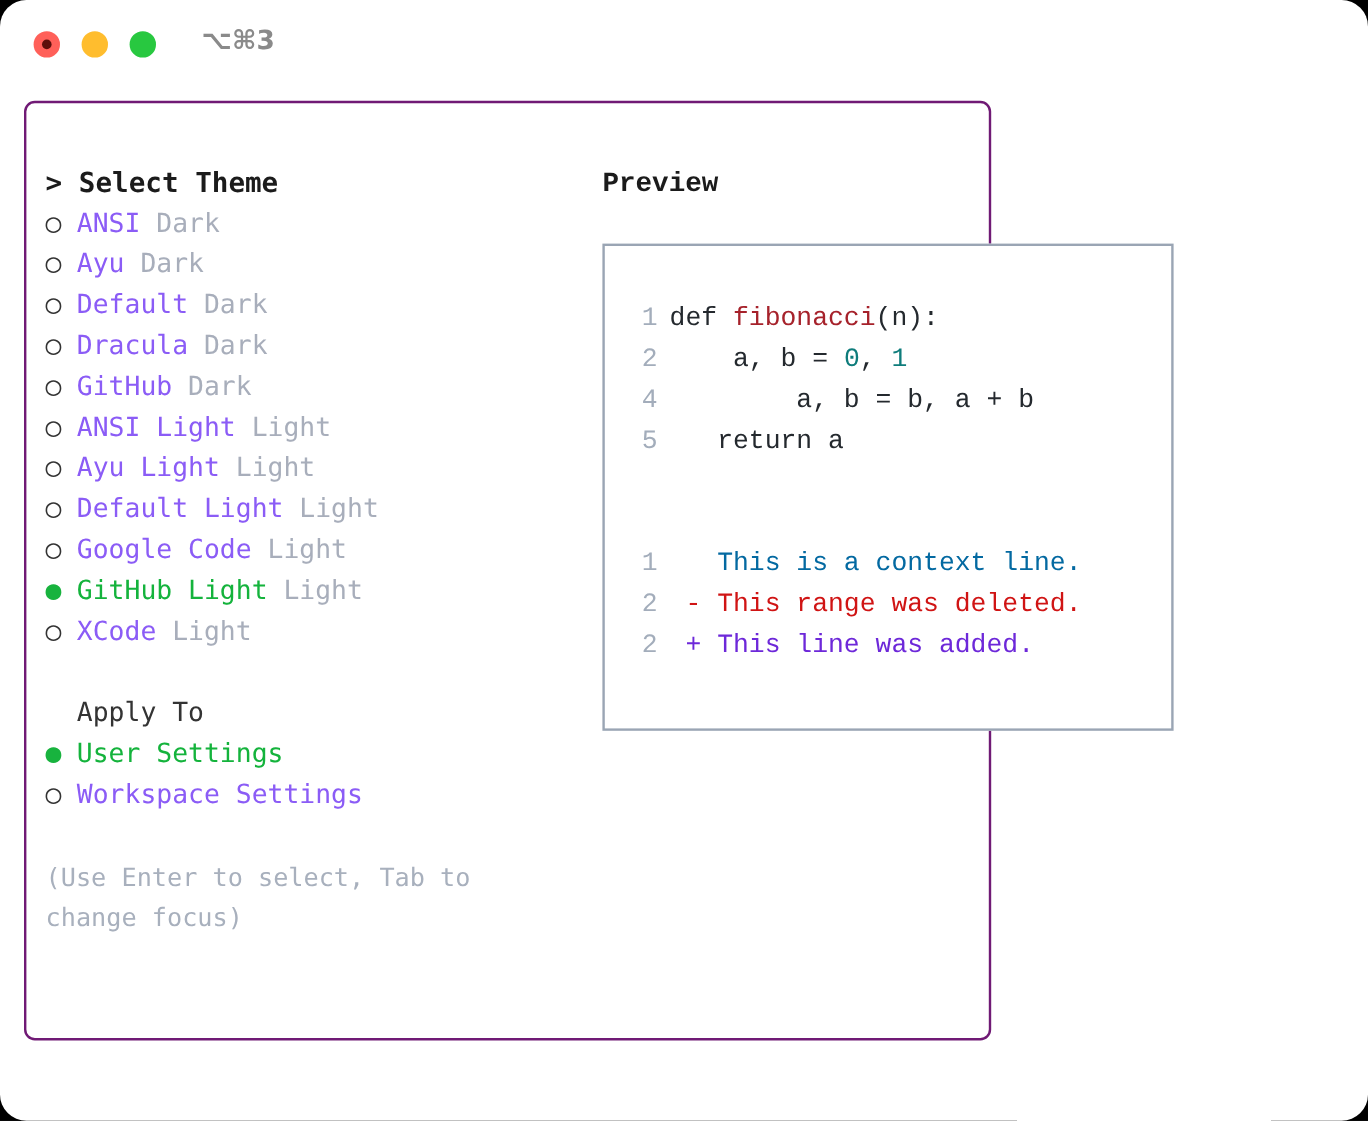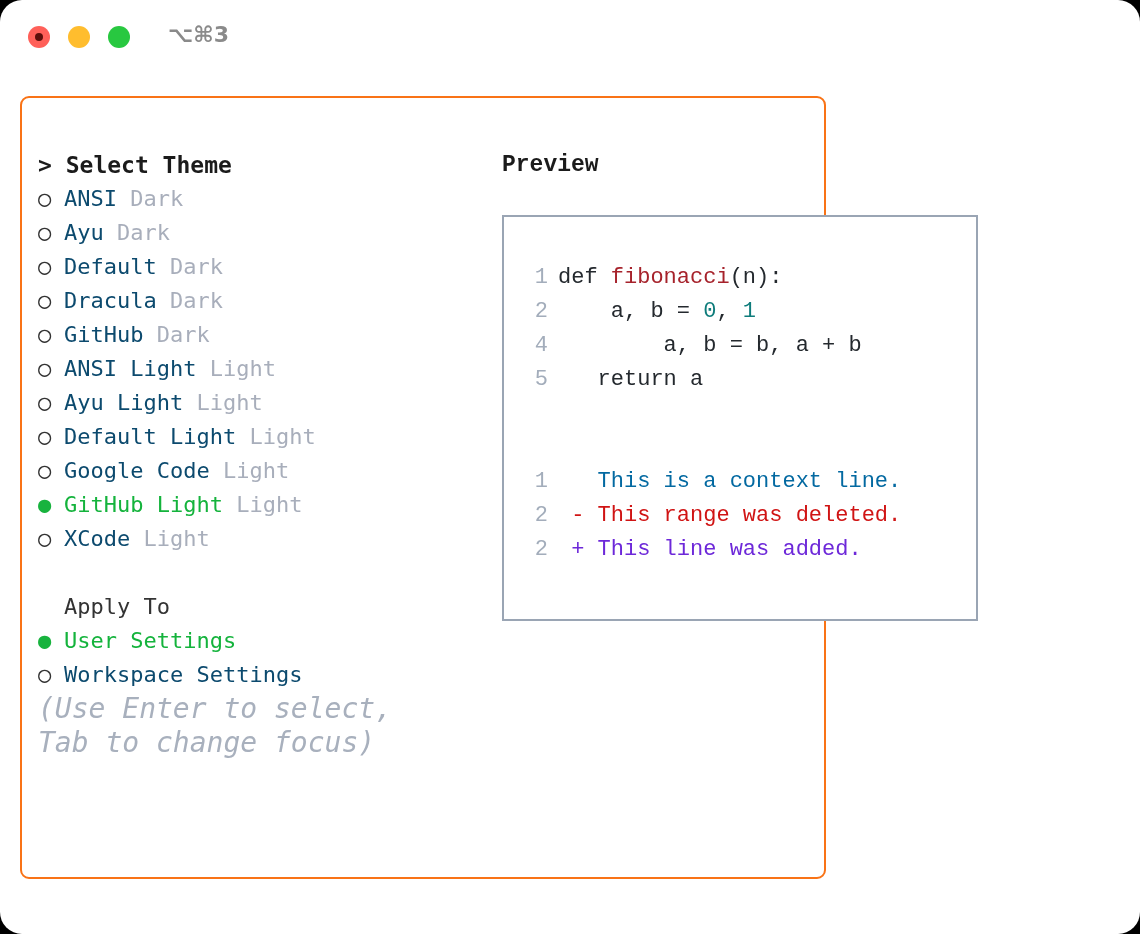--- a/index.html
+++ b/index.html
@@ -61,23 +61,23 @@
     font-size: 22px;
     font-weight: bold;
     color: #8a8a8a;
     letter-spacing: 0px;
     font-family: "DejaVu Sans", "Liberation Sans", sans-serif;
   }
 
   
   #window {
     position: absolute;
-    left: 20px; top: 96px;
+    left: 20px; top: 84px;
     width: 806px; height: 783px;
-    border: 2px solid #f97316;
+    border: 2px solid #701a75;
     border-radius: 9px;
     background: #ffffff;
   }
 
   #panes {
     position: absolute;
     left: 0; top: 0;
     width: 100%; height: 100%;
   }
 
@@ -99,41 +99,41 @@
     line-height: 34px;
     color: #333333;
     white-space: pre;
   }
   .bullet {
     display: inline-block;
     width: 26px;
     color: #333333;
   }
   .bullet.sel { color: #18b33e; }
-  .opt-label { color: #0c4a6e; }
+  .opt-label { color: #8b5cf6; }
   .opt-row.selected .opt-label { color: #14b33c; }
   .opt-kind {
     color: #a8aebb;
   }
   .section-gap { height: 34px; }
 
   .group-head {
     font-size: 22px;
     line-height: 34px;
     color: #333333;
     white-space: pre;
     padding-left: 26px;
   }
 
   #hint {
-    font-size: 28px;
+    margin-top: 34px;
+    font-size: 21px;
     line-height: 34px;
     color: #a8b0bd;
     width: 410px;
-    font-style: italic;
   }
 
   
   #right-pane {
     position: absolute;
     left: 480px; top: 50px;
     width: 490px;
     font-family: Liberation Mono, monospace;
   }
   #code-box {

